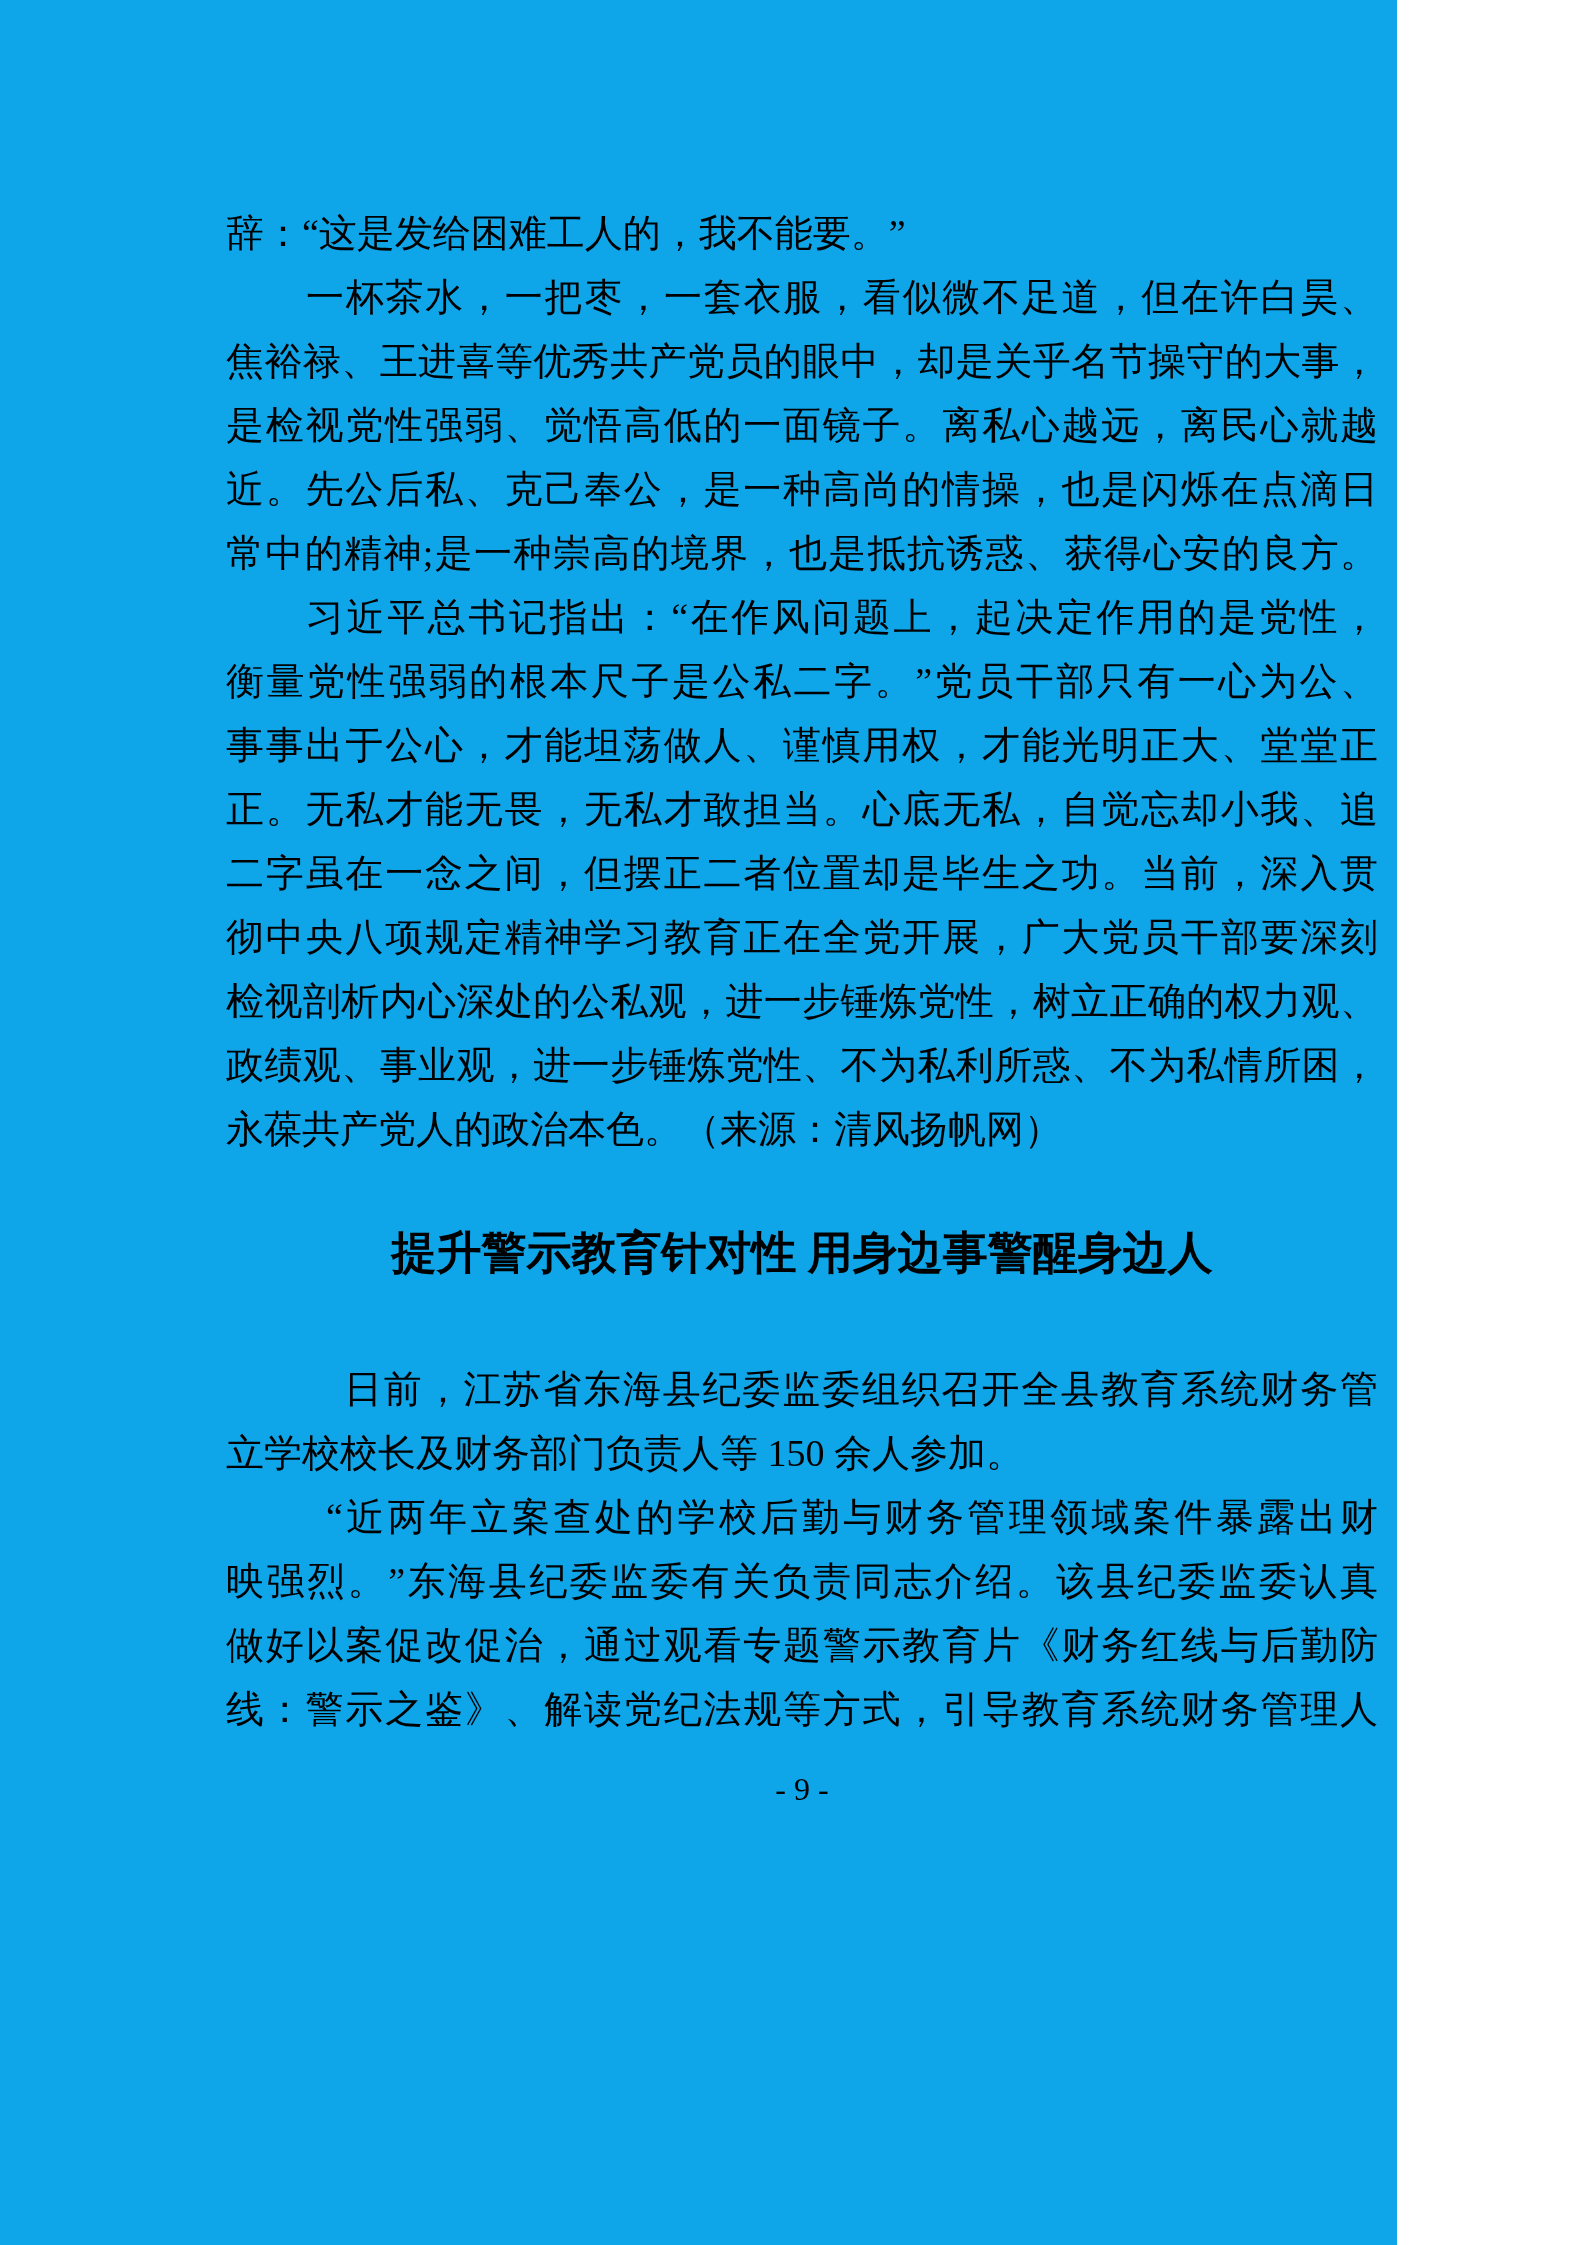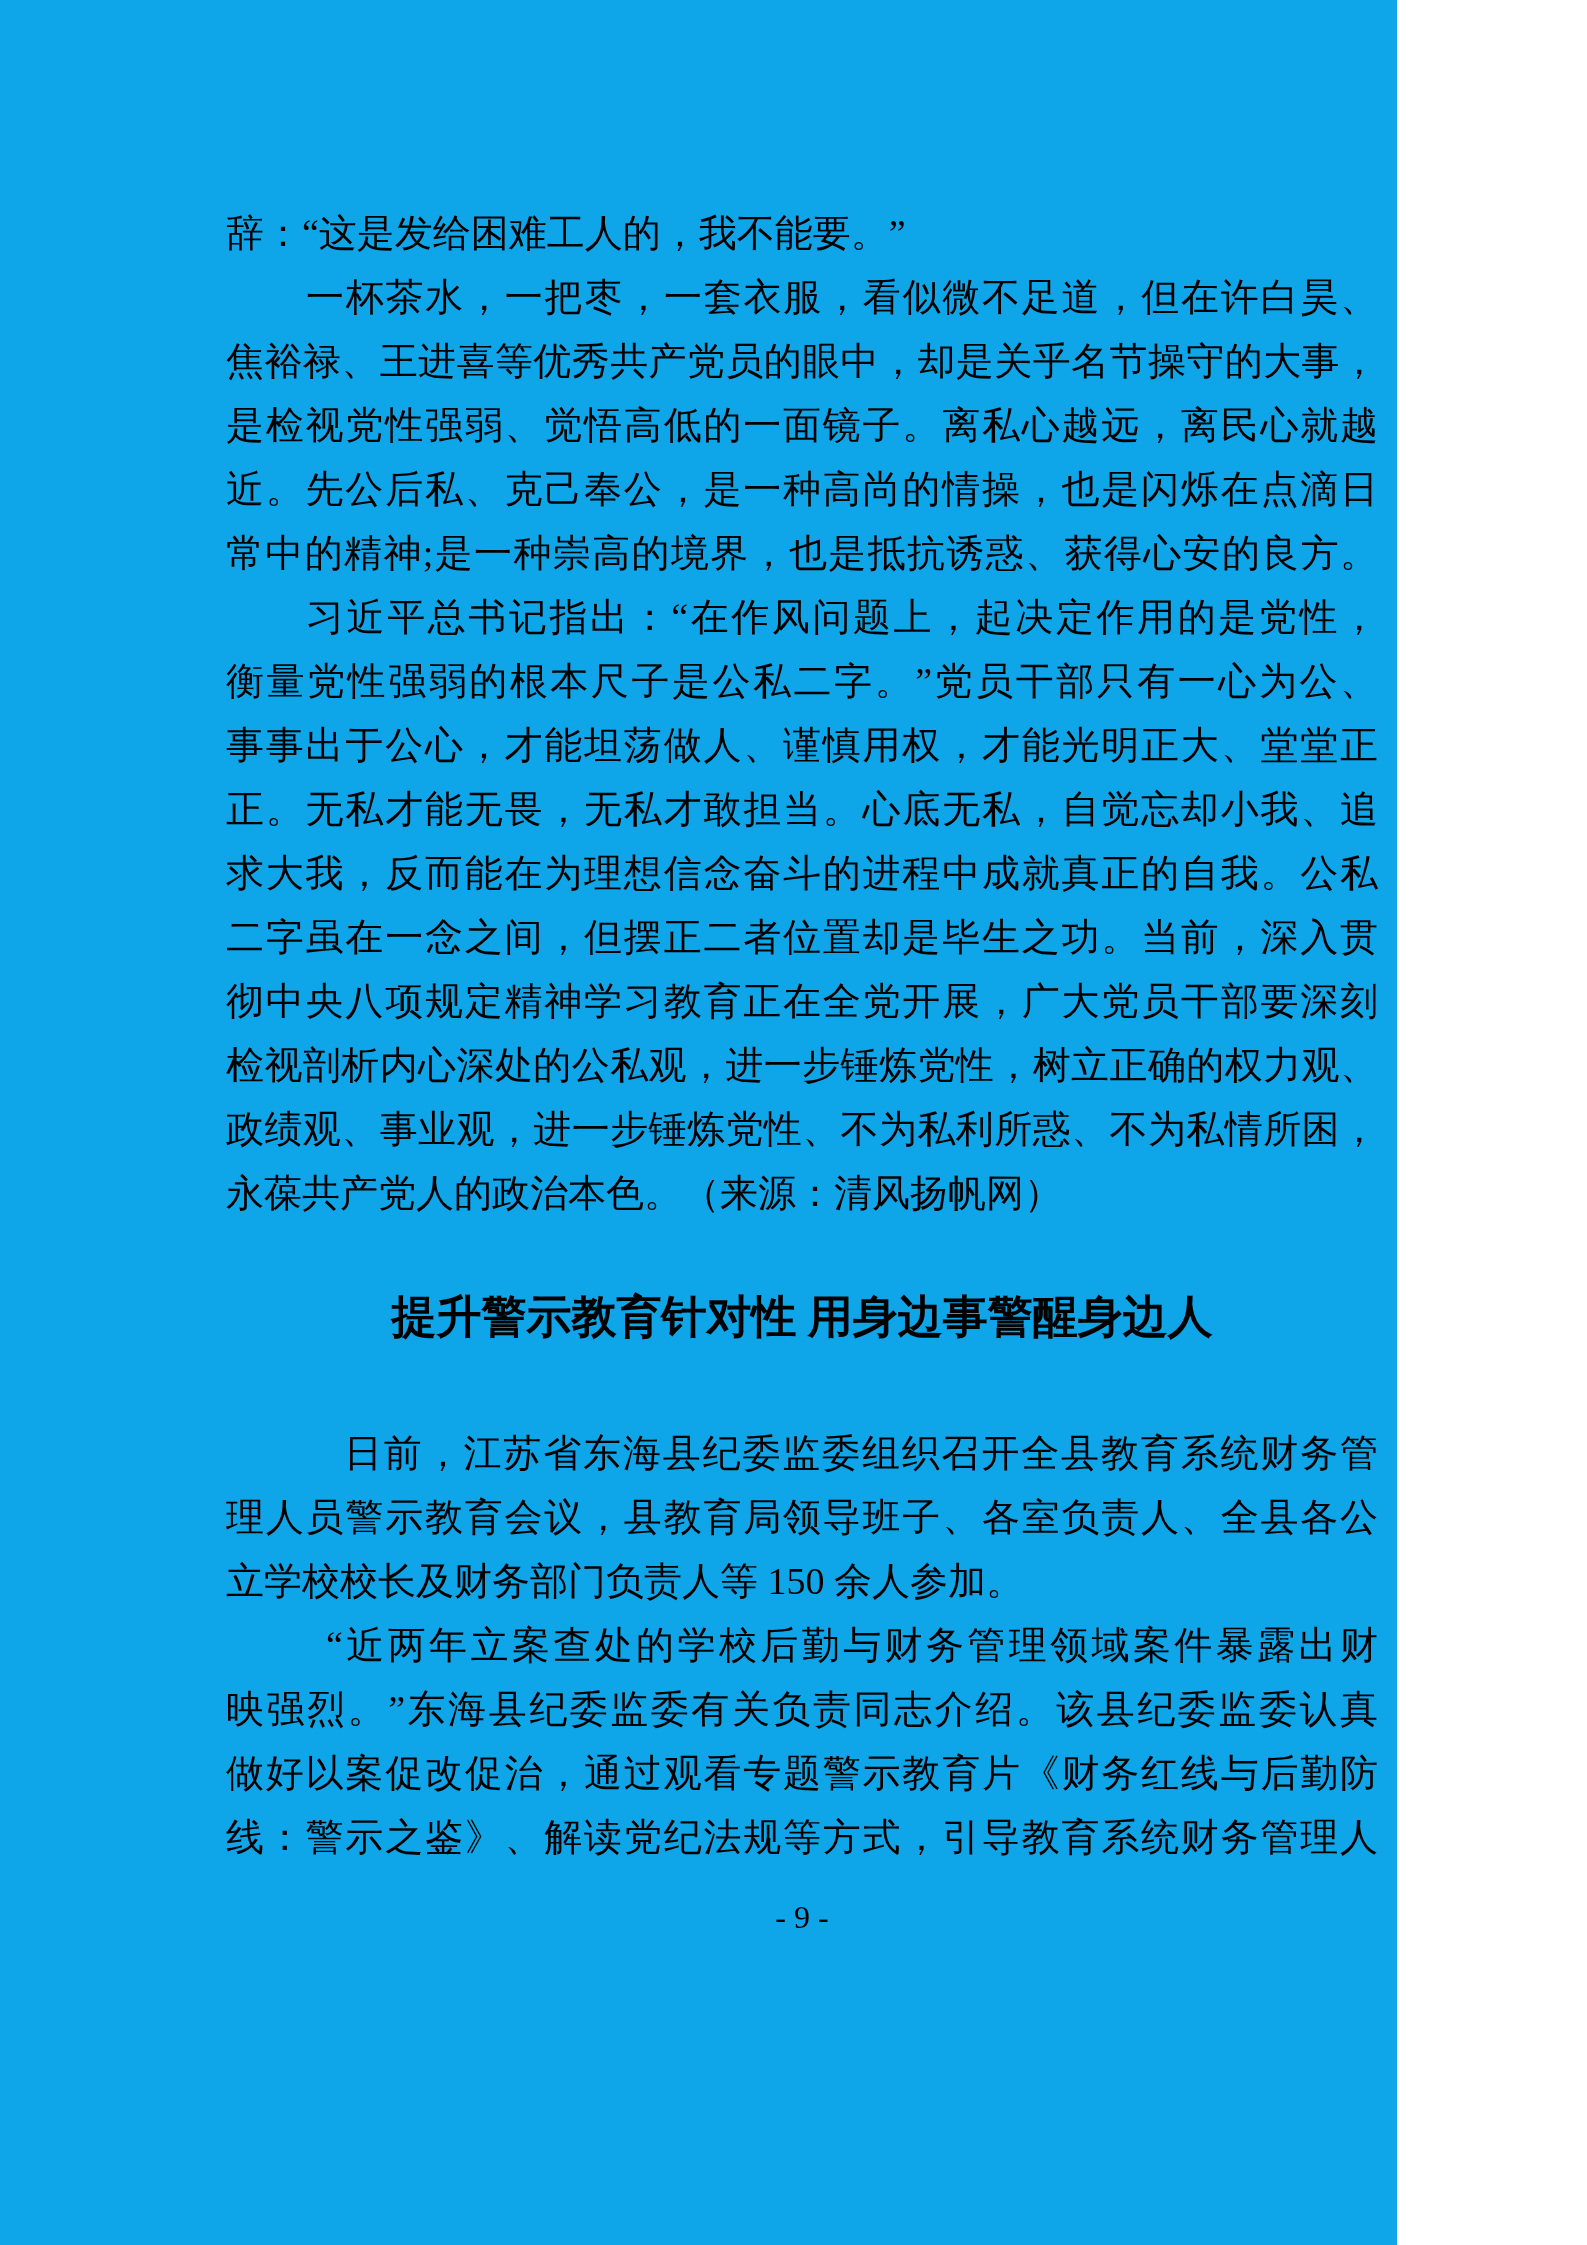--- a/index.html
+++ b/index.html
@@ -74,32 +74,30 @@
     <div class="line i2">一杯茶水，一把枣，一套衣服，看似微不足道，但在许白昊、</div>
     <div class="line">焦裕禄、王进喜等优秀共产党员的眼中，却是关乎名节操守的大事，</div>
     <div class="line">是检视党性强弱、觉悟高低的一面镜子。离私心越远，离民心就越</div>
     <div class="line">近。先公后私、克己奉公，是一种高尚的情操，也是闪烁在点滴日</div>
     <div class="line">常中的精神;是一种崇高的境界，也是抵抗诱惑、获得心安的良方。</div>
 
     <div class="line i2">习近平总书记指出：“在作风问题上，起决定作用的是党性，</div>
     <div class="line">衡量党性强弱的根本尺子是公私二字。”党员干部只有一心为公、</div>
     <div class="line">事事出于公心，才能坦荡做人、谨慎用权，才能光明正大、堂堂正</div>
     <div class="line">正。无私才能无畏，无私才敢担当。心底无私，自觉忘却小我、追</div>
-    <div class="line">求大我，反而能在为理想信念奋斗的进程中成就真正的自我。公私</div>
     <div class="line">二字虽在一念之间，但摆正二者位置却是毕生之功。当前，深入贯</div>
     <div class="line">彻中央八项规定精神学习教育正在全党开展，广大党员干部要深刻</div>
     <div class="line">检视剖析内心深处的公私观，进一步锤炼党性，树立正确的权力观、</div>
     <div class="line">政绩观、事业观，进一步锤炼党性、不为私利所惑、不为私情所困，</div>
     <div class="line short">永葆共产党人的政治本色。（来源：清风扬帆网）</div>
 
 
     <div class="title">提升警示教育针对性 用身边事警醒身边人</div>
 
     <div class="line i3" style="margin-top:66px">日前，江苏省东海县纪委监委组织召开全县教育系统财务管</div>
-    <div class="line">理人员警示教育会议，县教育局领导班子、各室负责人、全县各公</div>
     <div class="line short">立学校校长及财务部门负责人等 150 余人参加。</div>
 
     <div class="line i25">“近两年立案查处的学校后勤与财务管理领域案件暴露出财</div>
     <div class="line">映强烈。”东海县纪委监委有关负责同志介绍。该县纪委监委认真</div>
     <div class="line">做好以案促改促治，通过观看专题警示教育片《财务红线与后勤防</div>
     <div class="line">线：警示之鉴》、解读党纪法规等方式，引导教育系统财务管理人</div>
 
     <div class="pagenum">- 9 -</div>
 
   </div>

